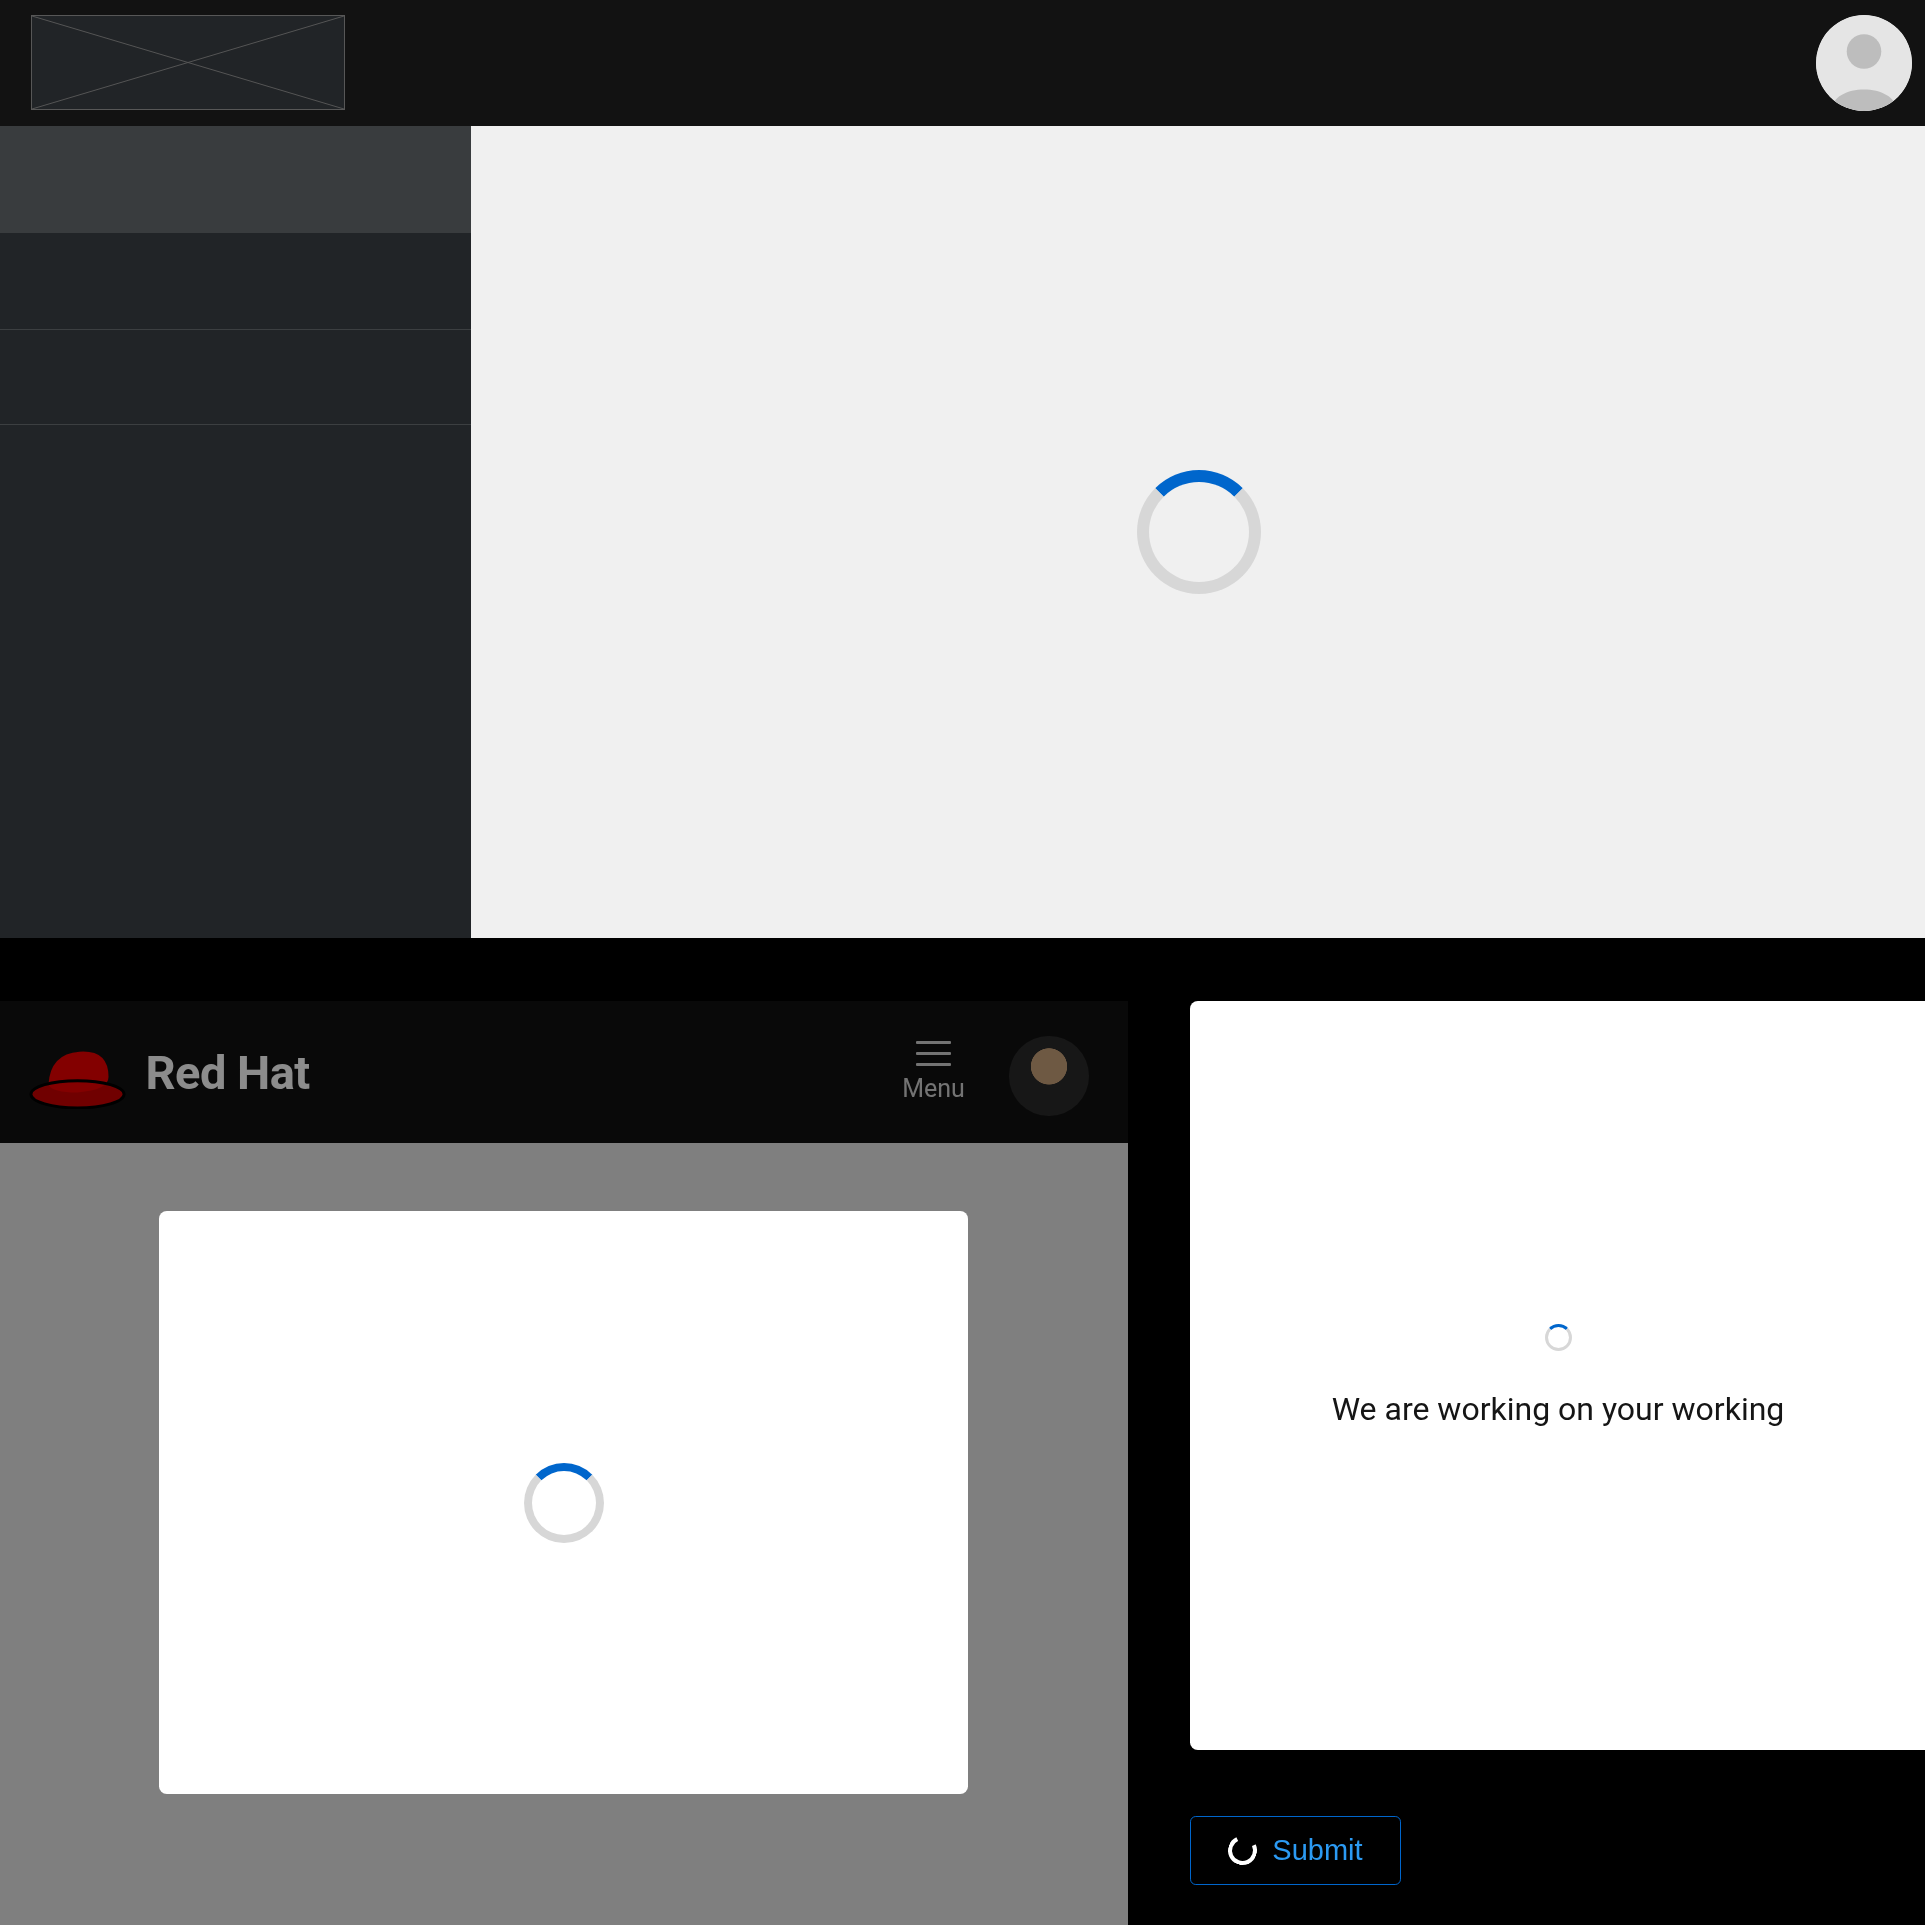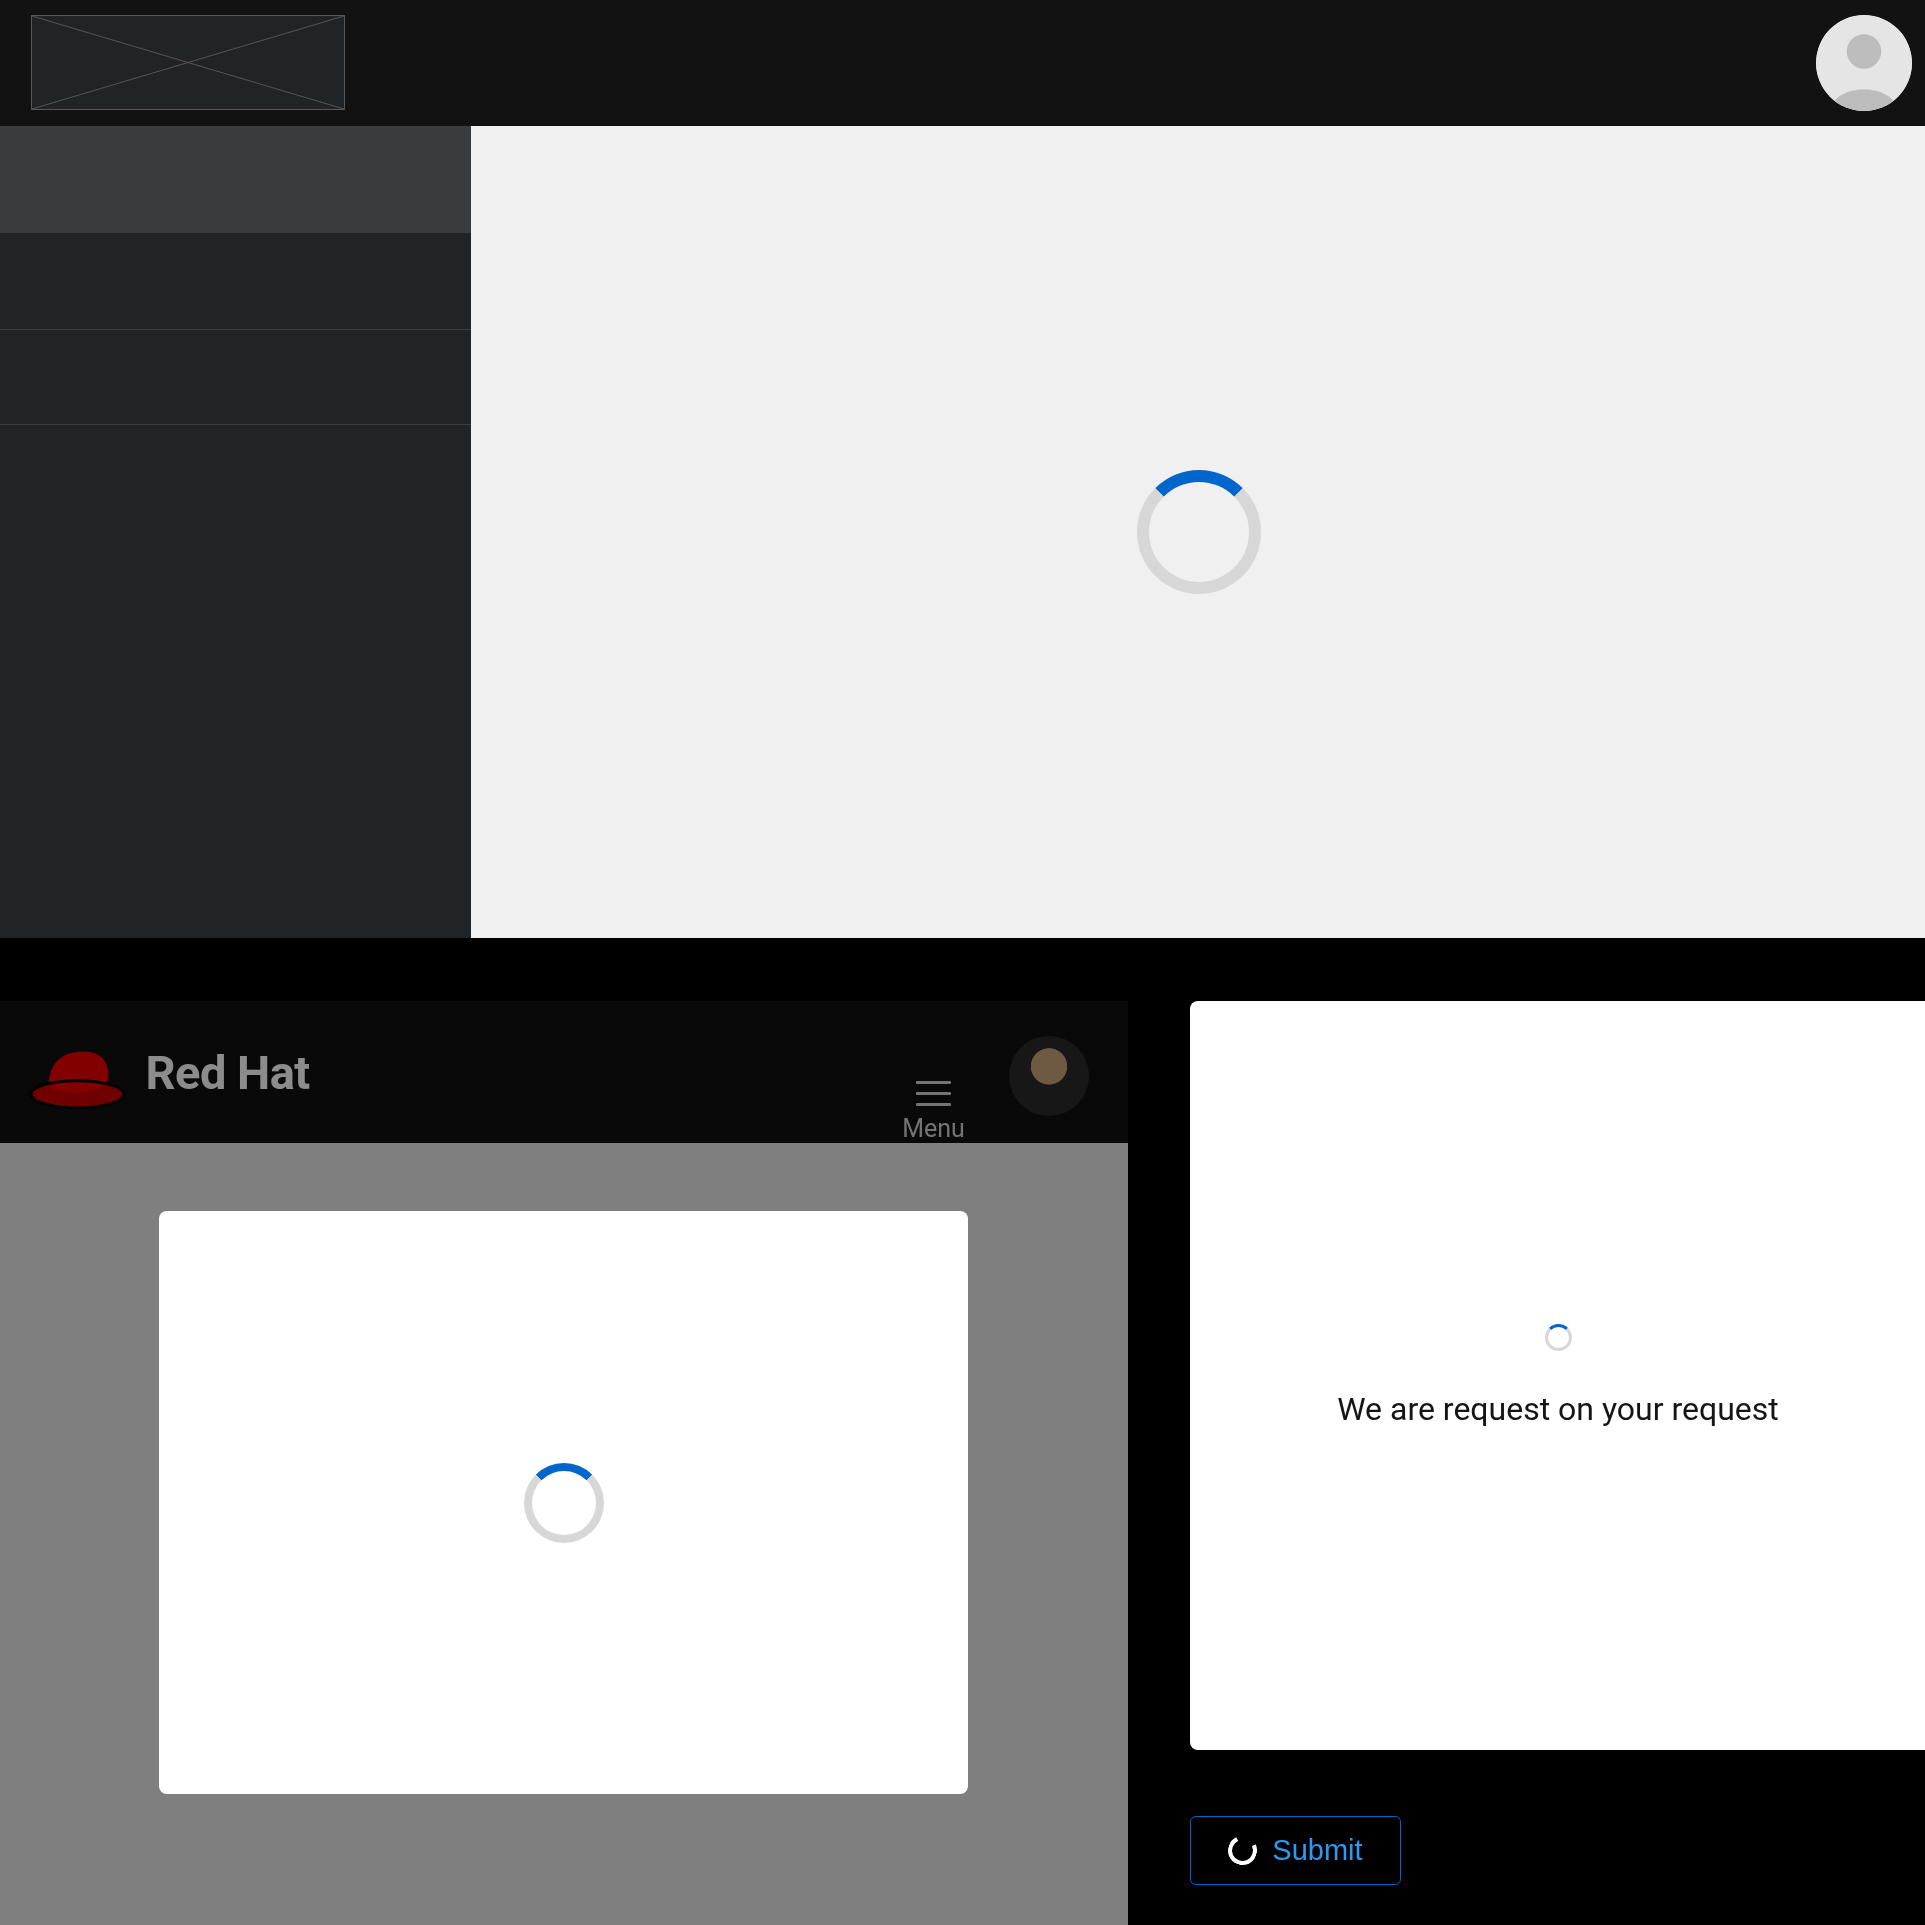--- a/index.html
+++ b/index.html
@@ -50,21 +50,21 @@
   .panel-bl { position:absolute; left:0; top:938px; width:1128px; height:987px; background:#000; }
   .bl-header { position:absolute; left:0; top:63px; width:1128px; height:142px; background:#121212;
     display:flex; align-items:center; padding:0 29px;}
   .bl-header::after{
     content:""; position:absolute; inset:0; background:rgba(0,0,0,0.45);
   }
   .rh-logo { display:flex; align-items:center; gap:19.4px; position:relative; z-index:0;}
   .rh-fedora { width:97px; height:73px; }
   .rh-text { font-size:47px; font-weight:700; color:#fff; letter-spacing:-0.5px; }
   .bl-menu { position:absolute; right:146px; top:0; height:142px; width:97px;
-    display:flex; flex-direction:column; align-items:center; justify-content:flex-end; gap:7.8px; z-index:0;}
+    display:flex; flex-direction:column; align-items:center; justify-content:center; gap:7.8px; z-index:0;}
   .hamburger { width:35px; height:25px; display:flex; flex-direction:column; justify-content:space-between;}
   .hamburger span { display:block; height:2.9px; background:#d2d2d2; border-radius:1px; }
   .bl-menu-label { color:#d2d2d2; font-size:25px; }
   .bl-avatar { position:absolute; right:39px; top:35px; width:80px; height:80px; border-radius:50%; overflow:hidden; z-index:0;}
   .bl-avatar-img { width:100%; height:100%; background: radial-gradient(circle at 50% 38%, #c9a27a 0 28%, #2b2b2b 29% 100%); }
 
   .bl-body { position:absolute; left:0; top:205px; width:1128px; height:782px; background:#000; }
   .bl-body-grey { position:absolute; inset:0; background:#7f7f7f; }
   .bl-card { position:absolute; left:159px; top:68px; width:809px; height:583px; background:#fff; border-radius:7.8px;
     display:flex; align-items:center; justify-content:center; }
@@ -143,21 +143,21 @@
       <div class="bl-body-grey"></div>
       <div class="bl-card">
         <div class="spinner-md"></div>
       </div>
     </div>
   </div>
 
   <div class="panel-br">
     <div class="br-card">
       <div class="spinner-sm"></div>
-      <div class="br-msg">We are request on your request</div>
+      <div class="br-msg">We are working on your working</div>
     </div>
     <button class="br-button">
       <div class="btn-spinner-static"></div>
       <span>Submit</span>
     </button>
   </div>
 
 </div>
 
 

